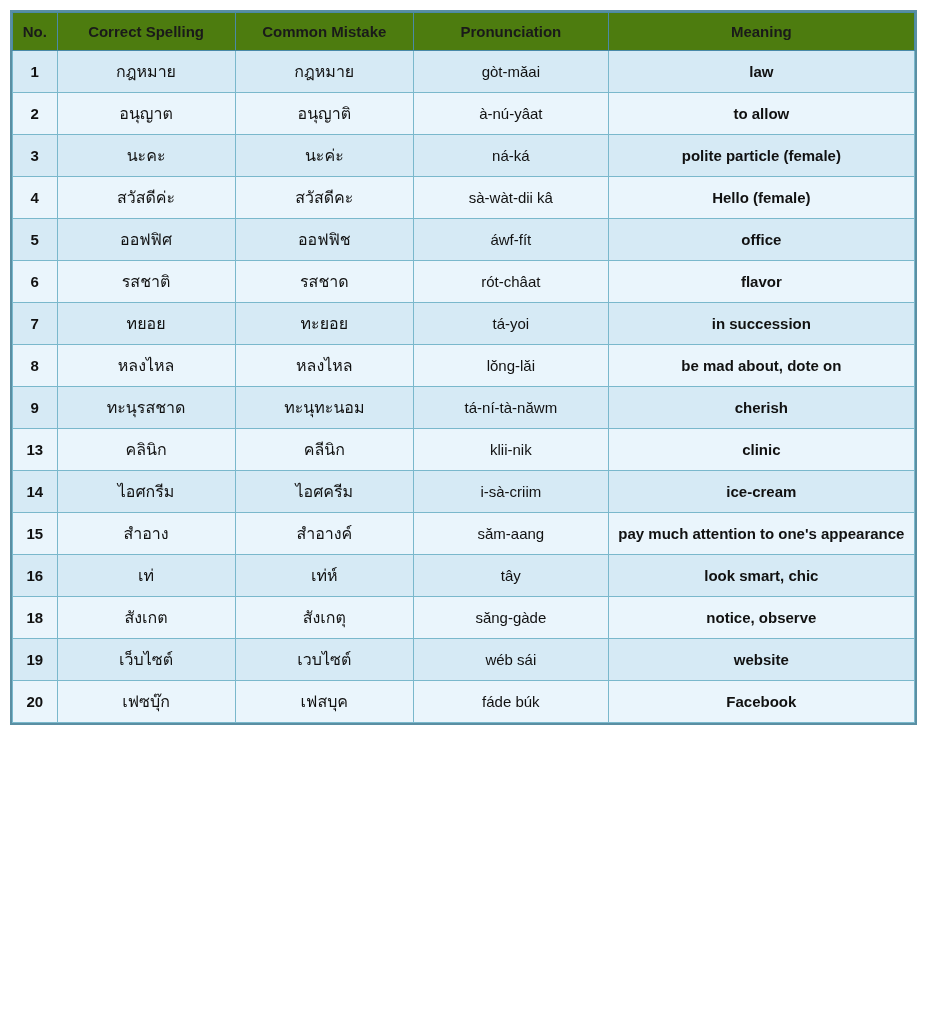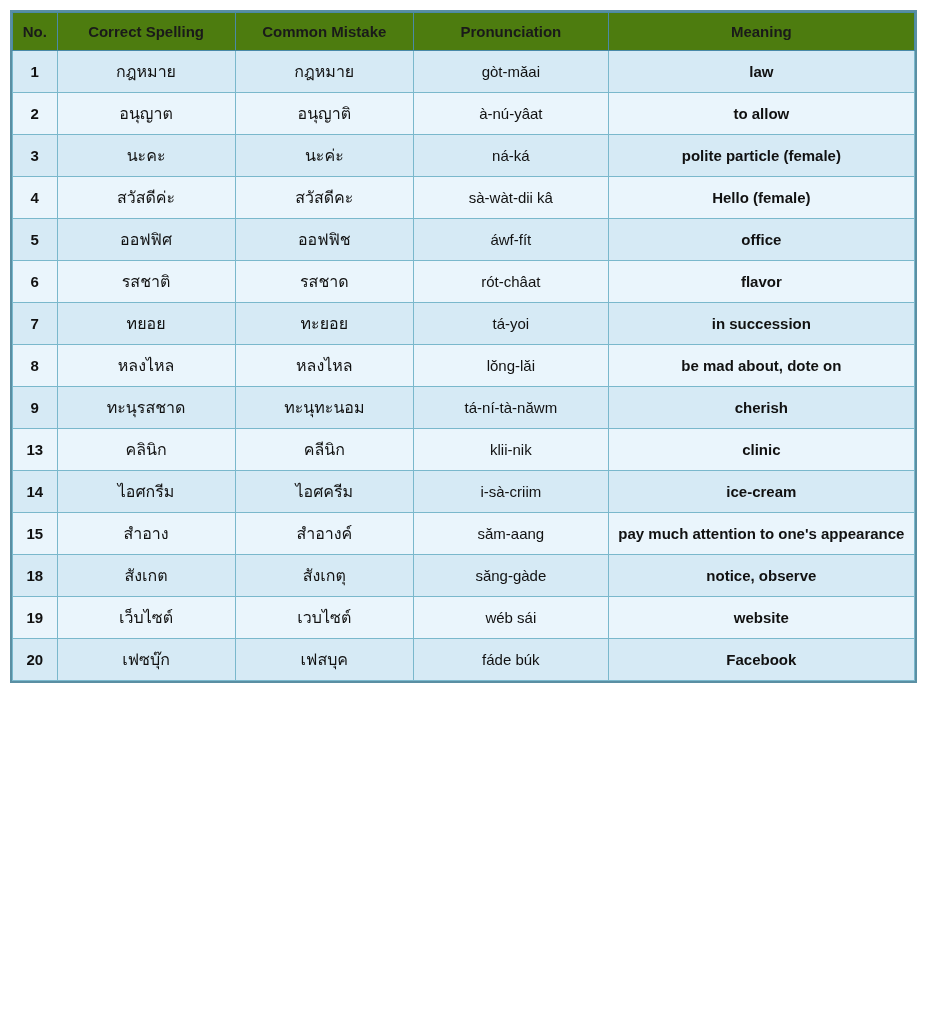--- a/index.html
+++ b/index.html
@@ -156,20 +156,27 @@
           <td class="meaning-col">ice-cream</td>
         </tr>
         <tr>
           <td class="no-col">15</td>
           <td class="correct-col">สำอาง</td>
           <td class="mistake-col">สำอางค์</td>
           <td class="pronunciation-col">săm-aang</td>
           <td class="meaning-col">pay much attention to one's appearance</td>
         </tr>
         <tr>
+          <td class="no-col">16</td>
+          <td class="correct-col">เท่</td>
+          <td class="mistake-col">เท่ห์</td>
+          <td class="pronunciation-col">tây</td>
+          <td class="meaning-col">look smart, chic</td>
+        </tr>
+        <tr>
           <td class="no-col">18</td>
           <td class="correct-col">สังเกต</td>
           <td class="mistake-col">สังเกตุ</td>
           <td class="pronunciation-col">săng-gàde</td>
           <td class="meaning-col">notice, observe</td>
         </tr>
         <tr>
           <td class="no-col">19</td>
           <td class="correct-col">เว็บไซต์</td>
           <td class="mistake-col">เวบไซต์</td>

